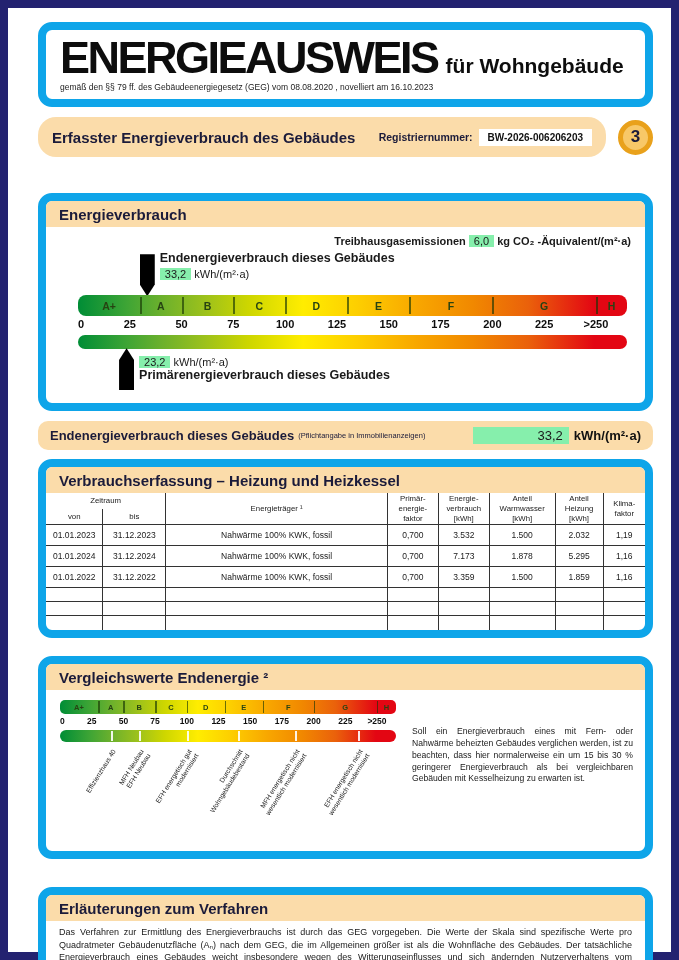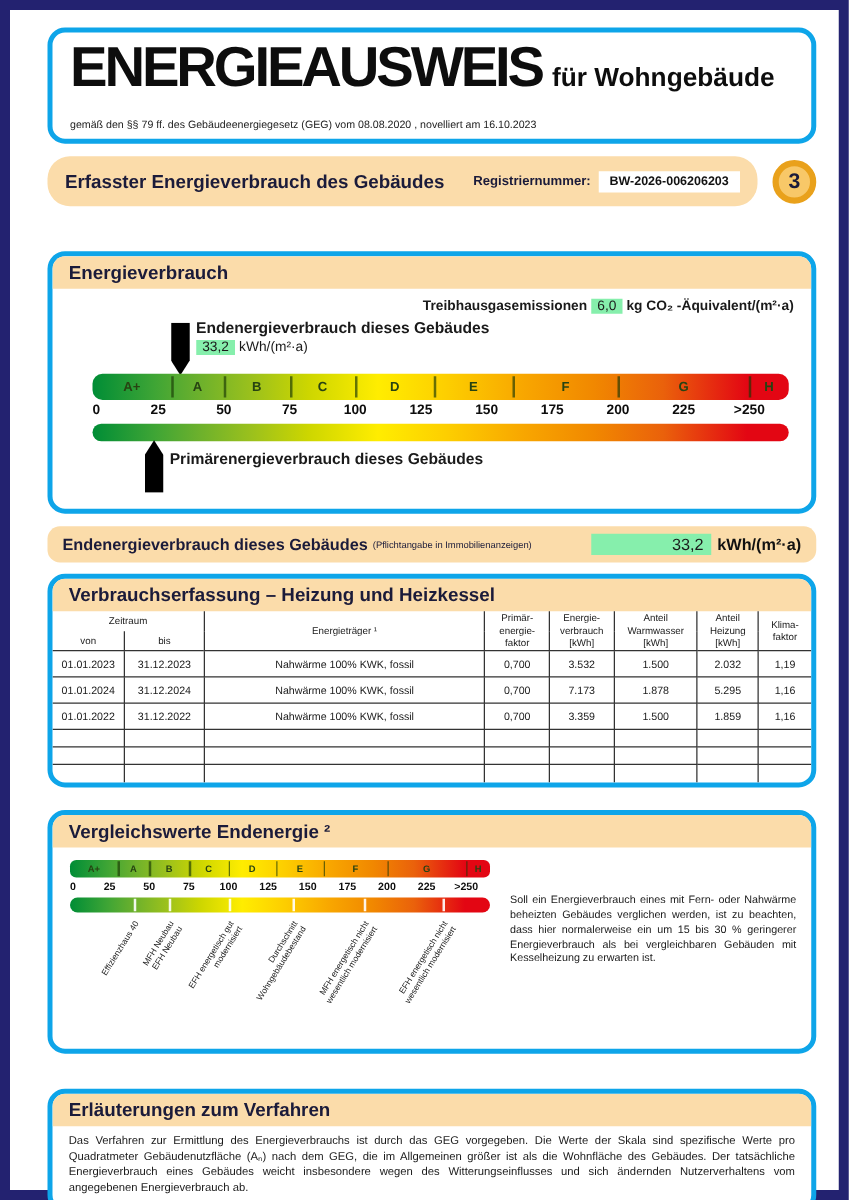--- a/index.html
+++ b/index.html
@@ -9,31 +9,31 @@
     font-family:"Liberation Sans", sans-serif;
     color:#1a1a1a;
     position:relative;
     overflow:hidden;
   }
   .page {
     position:absolute; left:8px; top:8px; width:663px; height:944px;
     background:#ffffff; padding:14px 18px 0 30px;
   }
   .box {
-    border:4px solid #0ea5e9; border-radius:14px; background:#fff; overflow:hidden;
+    border:8px solid #0ea5e9; border-radius:14px; background:#fff; overflow:hidden;
   }
   .section-header {
     background:#fbdcaa; padding:5px 13px 4px; font-weight:bold; font-size:15px; color:#1b1b3a;
   }
   
   .header-box { padding:4px 14px 7px; margin-bottom:10px; }
   .title-row { display:flex; align-items:baseline; }
   .main-title { font-size:45px; font-weight:bold; letter-spacing:-2.5px; color:#0d0d0d; line-height:1.05; }
   .title-suffix { font-size:21px; font-weight:bold; margin-left:8px; color:#0d0d0d; }
-  .law-line { font-size:8.5px; color:#222; margin-top:17px; }
+  .law-line { font-size:8.5px; color:#222; margin-top:1px; }
   
   .bar-row { display:flex; align-items:center; gap:12px; margin-bottom:14px; }
   .peach-bar { background:#fbdcaa; border-radius:10px; display:flex; align-items:center; }
   .top-bar { flex:1; height:40px; padding:0 14px;border-radius:18px; }
   .bar-title { font-size:15px; font-weight:bold; color:#1b1b3a; }
   .reg-label { margin-left:auto; font-size:10.5px; font-weight:bold; color:#1b1b3a; }
   .reg-value { background:#fff; padding:3px 9px; font-size:10px; font-weight:bold; margin-left:6px; color:#111; }
   .page-badge {
     flex:none; width:35px; height:35px; border-radius:50%;
     border:5px solid #e9a11b; background:#f8c868;
@@ -178,20 +178,24 @@
             <span class="tick" style="left: 56.6038%;">150</span>
             <span class="tick" style="left: 66.0377%;">175</span>
             <span class="tick" style="left: 75.4717%;">200</span>
             <span class="tick" style="left: 84.9057%;">225</span>
             <span class="tick" style="left: 94.3396%;">&gt;250</span>
           </div>
         <div class="grad-bar bar-gradient"></div>
         <div class="pointer-row up">
           <div class="arrow-up" id="prim-arrow" style="left: calc(8.75472% - 7px);"></div>
           <div class="pointer-text" id="prim-text" style="left: calc(8.75472% + 13px);">
+            <div class="pt-line2">
+              <span class="chip">23,2</span>
+              <span>kWh/(m²·a)</span>
+            </div>
             <div class="pt-line1">Primärenergieverbrauch dieses Gebäudes</div>
           </div>
         </div>
       </div>
     </div>
   </div>
 
   <div class="peach-bar end-bar">
     <span class="end-bar-label">Endenergieverbrauch dieses Gebäudes</span>
     <span class="end-bar-note">(Pflichtangabe in Immobilienanzeigen)</span>

